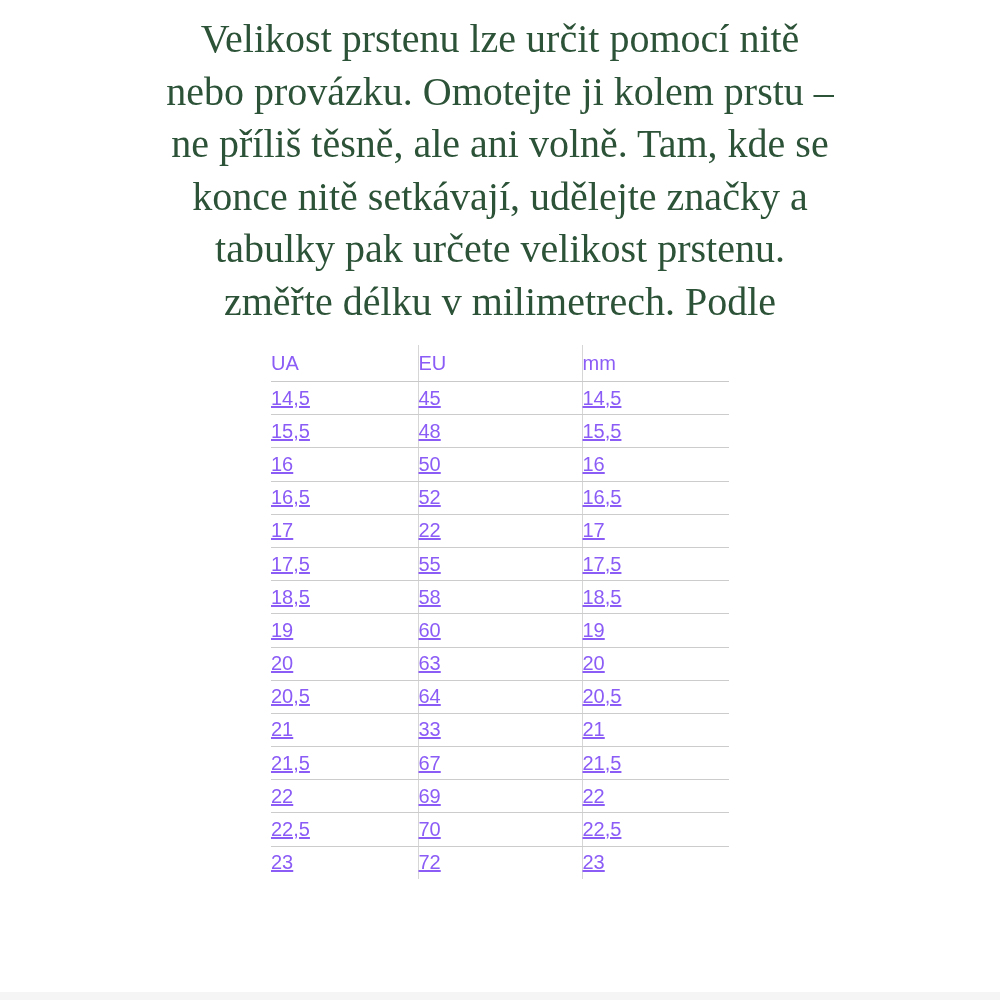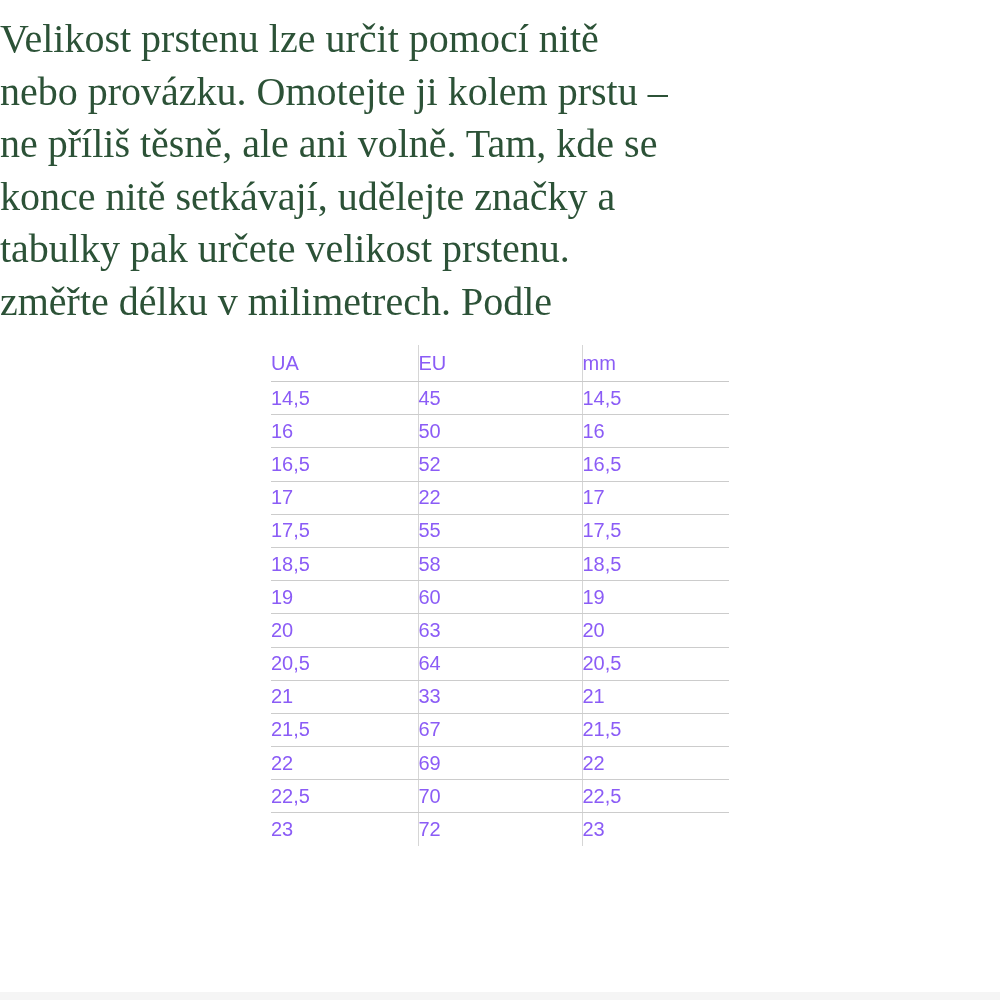--- a/index.html
+++ b/index.html
@@ -10,20 +10,21 @@
   body {
     width: 1000px;
     height: 1000px;
     position: relative;
     overflow: hidden;
     font-family: "Liberation Sans", sans-serif;
   }
   
   .intro {
     padding-top: 13px;
+    text-align: center;
     font-family: "Liberation Serif", serif;
     font-size: 40px;
     line-height: 52.5px;
     color: #2c5237;
     letter-spacing: 0px;
   }
   .intro-line {
     white-space: nowrap;
   }
   
@@ -43,20 +44,21 @@
     color: #8b5cf6;
     padding: 0;
   }
   table.size-table thead th {
     height: 36px;
     border-bottom: 1.5px solid #c9c9c9;
   }
   table.size-table tbody td {
     height: 32.2px;
     border-bottom: 1.5px solid #cccccc;
+    text-decoration: underline;
   }
   table.size-table tbody tr:last-child td {
     border-bottom: none;
   }
   table.size-table .col-mid {
     border-left: 1.5px solid #d6d6d6;
     border-right: 1.5px solid #d6d6d6;
   }
   
   .bottom-strip {
@@ -91,20 +93,25 @@
         <th>UA</th>
         <th class="col-mid">EU</th>
         <th>mm</th>
       </tr>
   </thead>
   <tbody>
       <tr>
         <td>14,5</td>
         <td class="col-mid">45</td>
         <td>14,5</td>
+      </tr>
+      <tr>
+        <td>15,5</td>
+        <td class="col-mid">48</td>
+        <td>15,5</td>
       </tr>
       <tr>
         <td>16</td>
         <td class="col-mid">50</td>
         <td>16</td>
       </tr>
       <tr>
         <td>16,5</td>
         <td class="col-mid">52</td>
         <td>16,5</td>

